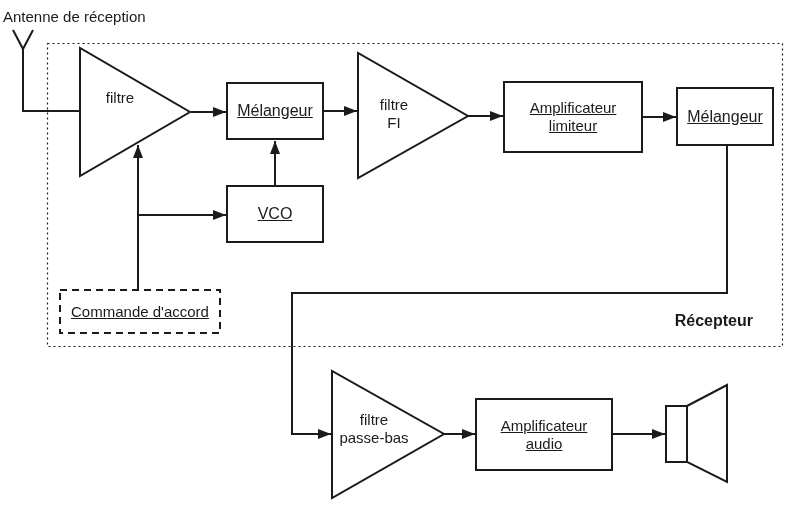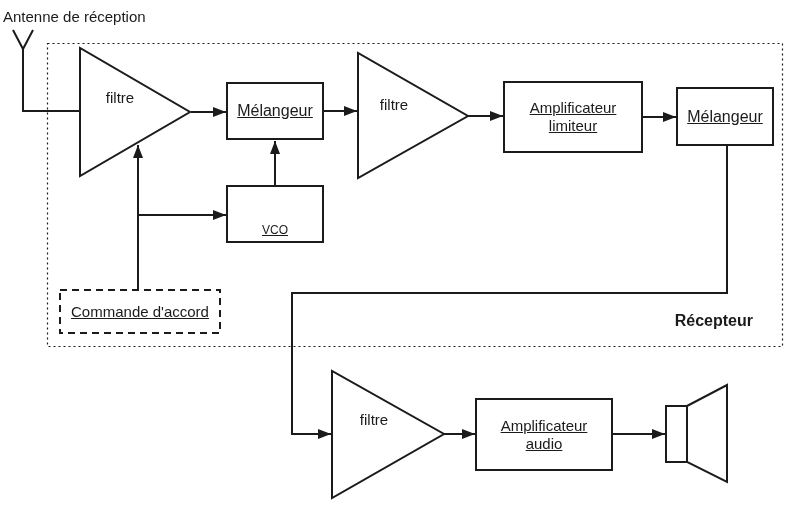--- a/index.html
+++ b/index.html
@@ -42,21 +42,21 @@
   .receiver-lbl {
     left: 613px; top: 312px; width: 140px;
     text-align: right;
     font-weight: bold;
     font-size: 16px;
   }
   .rf-lbl       { left: 72px;  top: 89px;  width: 96px; }
   .if-lbl       { left: 346px; top: 96px;  width: 96px; }
   .lp-lbl       { left: 326px; top: 411px; width: 96px; }
   .mixer1-lbl   { left: 227px; top: 83px;  width: 96px;  height: 56px; font-size: 16px; }
-  .vco-lbl      { left: 227px; top: 186px; width: 96px;  height: 56px; font-size: 12px; margin-top: 16px; }
+  .vco-lbl      { left: 227px; top: 186px; width: 96px;  height: 56px; font-size: 16px; }
   .limiter-lbl  { left: 504px; top: 82px;  width: 138px; height: 70px; }
   .mixer2-lbl   { left: 677px; top: 88px;  width: 96px;  height: 57px; font-size: 16px; }
   .audio-lbl    { left: 476px; top: 399px; width: 136px; height: 71px; }
   .tuning-lbl   { left: 60px;  top: 290px; width: 160px; height: 43px; }
 </style>
 </head>
 <body style="--line: #1b1b1b; --text: #1b1b1b; --background: #ffffff;">
 
 <div class="stage">
 
@@ -105,20 +105,21 @@
   <div class="t rf-lbl">
     <span>filtre</span>
   </div>
 
   <div class="t boxlbl mixer1-lbl">
     <span>Mélangeur</span>
   </div>
 
   <div class="t if-lbl">
     <span>filtre</span>
+    <span>FI</span>
   </div>
 
   <div class="t boxlbl limiter-lbl">
     <span>Amplificateur</span>
     <span>limiteur</span>
   </div>
 
   <div class="t boxlbl mixer2-lbl">
     <span>Mélangeur</span>
   </div>
@@ -128,20 +129,21 @@
   </div>
 
   <div class="t boxlbl tuning-lbl">
     <span>Commande d'accord</span>
   </div>
 
   <div class="t receiver-lbl">Récepteur</div>
 
   <div class="t lp-lbl">
     <span>filtre</span>
+    <span>passe-bas</span>
   </div>
 
   <div class="t boxlbl audio-lbl">
     <span>Amplificateur</span>
     <span>audio</span>
   </div>
 
 </div>
 
 </body></html>

